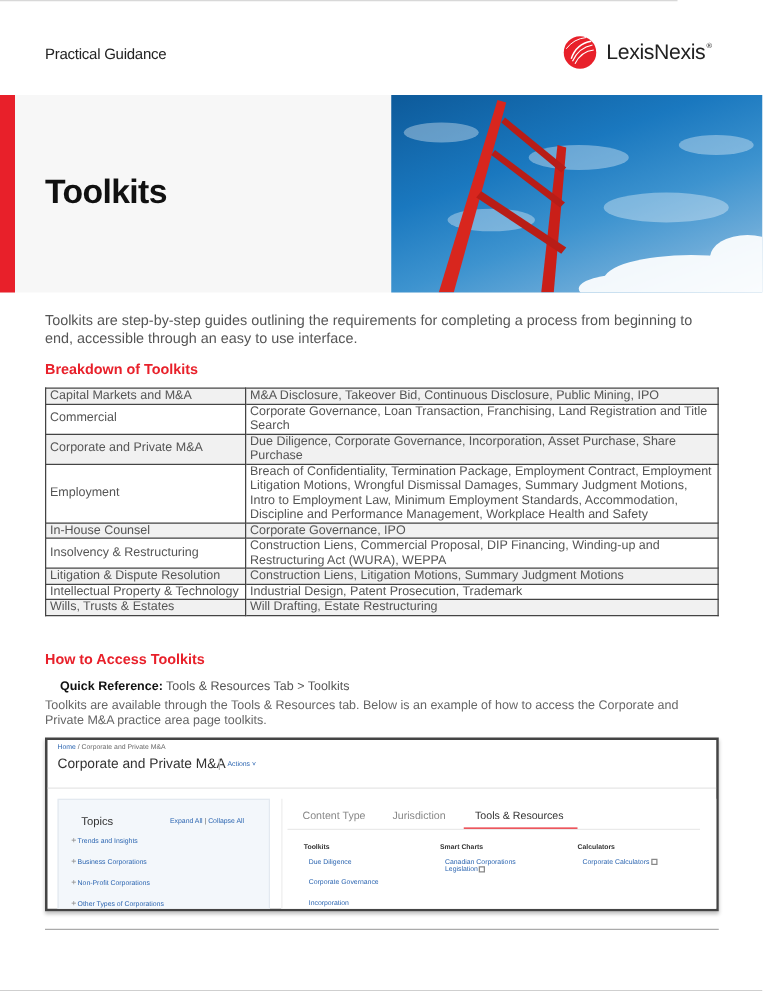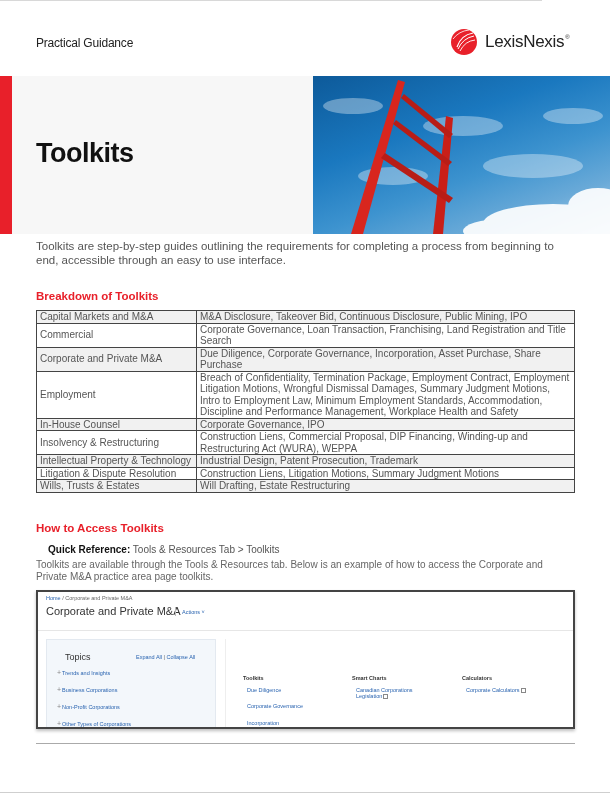--- a/index.html
+++ b/index.html
@@ -14,21 +14,21 @@
   .logo svg { width: 30px; height: 30px; }
   .logo .logo-text { font-size: 17px; color: #222; margin-left: 6px; letter-spacing: -0.3px; }
   .logo .logo-text sup { font-size: 6px; vertical-align: top; position: relative; top: 2px; margin-left: 1px; }
 
   .banner { position: absolute; left: 0; top: 75px; width: 610px; height: 158px; background: #f7f7f7; }
   .banner .red-stripe { position: absolute; left: 0; top: 0; width: 12px; height: 158px; background: #e8202a; }
   .banner .title { position: absolute; left: 36px; top: 62px; font-size: 27px; font-weight: bold; color: #111; letter-spacing: -0.5px; }
   .banner .hero { position: absolute; left: 313px; top: 0; width: 297px; height: 158px; overflow: hidden;
     background: linear-gradient(160deg, #0d5a9a 0%, #1a78bf 35%, #3d93cf 60%, #6aaad8 80%, #b8d4ea 100%); }
 
-  .intro { position: absolute; left: 36px; top: 238px; width: 540px; font-size: 11.5px; line-height: 14px; color: #555; }
+  .intro { position: absolute; left: 36px; top: 249px; width: 540px; font-size: 11.5px; line-height: 14px; color: #555; }
   .section-h { position: absolute; left: 36px; font-size: 11.5px; font-weight: bold; color: #e8202a; }
 
   table.breakdown { position: absolute; left: 36px; top: 309px; width: 539px; border-collapse: collapse; font-size: 10px; color: #555; }
   table.breakdown td { border: 1px solid #444; padding: 0 3px; line-height: 11.5px; vertical-align: middle; }
   table.breakdown td.cat { width: 160px; }
   table.breakdown tr:nth-child(odd) td { background: #f1f1f1; }
   table.breakdown tr:nth-child(even) td { background: #ffffff; }
 
   .qref { position: absolute; left: 36px; top: 543px; font-size: 10px; color: #555; }
   .qref b { color: #111; margin-left: 12px; }
@@ -132,26 +132,26 @@
         </tr>
         <tr>
           <td class="cat">In-House Counsel</td>
           <td>Corporate Governance, IPO</td>
         </tr>
         <tr>
           <td class="cat">Insolvency &amp; Restructuring</td>
           <td>Construction Liens, Commercial Proposal, DIP Financing, Winding-up and Restructuring Act (WURA), WEPPA</td>
         </tr>
         <tr>
+          <td class="cat">Litigation &amp; Dispute Resolution</td>
+          <td>Construction Liens, Litigation Motions, Summary Judgment Motions</td>
+        </tr>
+        <tr>
           <td class="cat">Intellectual Property &amp; Technology</td>
           <td>Industrial Design, Patent Prosecution, Trademark</td>
-        </tr>
-        <tr>
-          <td class="cat">Litigation &amp; Dispute Resolution</td>
-          <td>Construction Liens, Litigation Motions, Summary Judgment Motions</td>
         </tr>
         <tr>
           <td class="cat">Wills, Trusts &amp; Estates</td>
           <td>Will Drafting, Estate Restructuring</td>
         </tr>
       </tbody>
   </table>
 
   <h2 class="section-h" style="top:521px;">How to Access Toolkits</h2>
   <div class="qref"><b>Quick Reference:</b><span> Tools &amp; Resources Tab &gt; Toolkits</span></div>
@@ -171,20 +171,27 @@
       <div class="ea">
         <span>Expand All</span><span class="bar"> | </span><span>Collapse All</span>
       </div>
       <div class="ti" style="top:29px;"><span class="plus">+</span><span>Trends and Insights</span></div>
       <div class="ti" style="top:46px;"><span class="plus">+</span><span>Business Corporations</span></div>
       <div class="ti" style="top:63px;"><span class="plus">+</span><span>Non-Profit Corporations</span></div>
       <div class="ti" style="top:80px;"><span class="plus">+</span><span>Other Types of Corporations</span></div>
     </div>
 
     <div class="rpanel">
+      <div class="tabs">
+        <div class="tab" style="left:16px;">Content Type</div>
+        <div class="tab" style="left:88px;">Jurisdiction</div>
+        <div class="tab active" style="left:154px;">Tools &amp; Resources</div>
+        <div class="tab-baseline"></div>
+        <div class="tab-underline"></div>
+      </div>
 
       <div class="col-h" style="left:17px;">Toolkits</div>
       <div class="lnk" style="left:21px; top:48px;">Due Diligence</div>
       <div class="lnk" style="left:21px; top:64px;">Corporate Governance</div>
       <div class="lnk" style="left:21px; top:81px;">Incorporation</div>
 
       <div class="col-h" style="left:126px;">Smart Charts</div>
       <div class="lnk" style="left:130px; top:48px; width:80px;"><span>Canadian Corporations Legislation</span><span class="ext"></span></div>
 
       <div class="col-h" style="left:236px;">Calculators</div>

